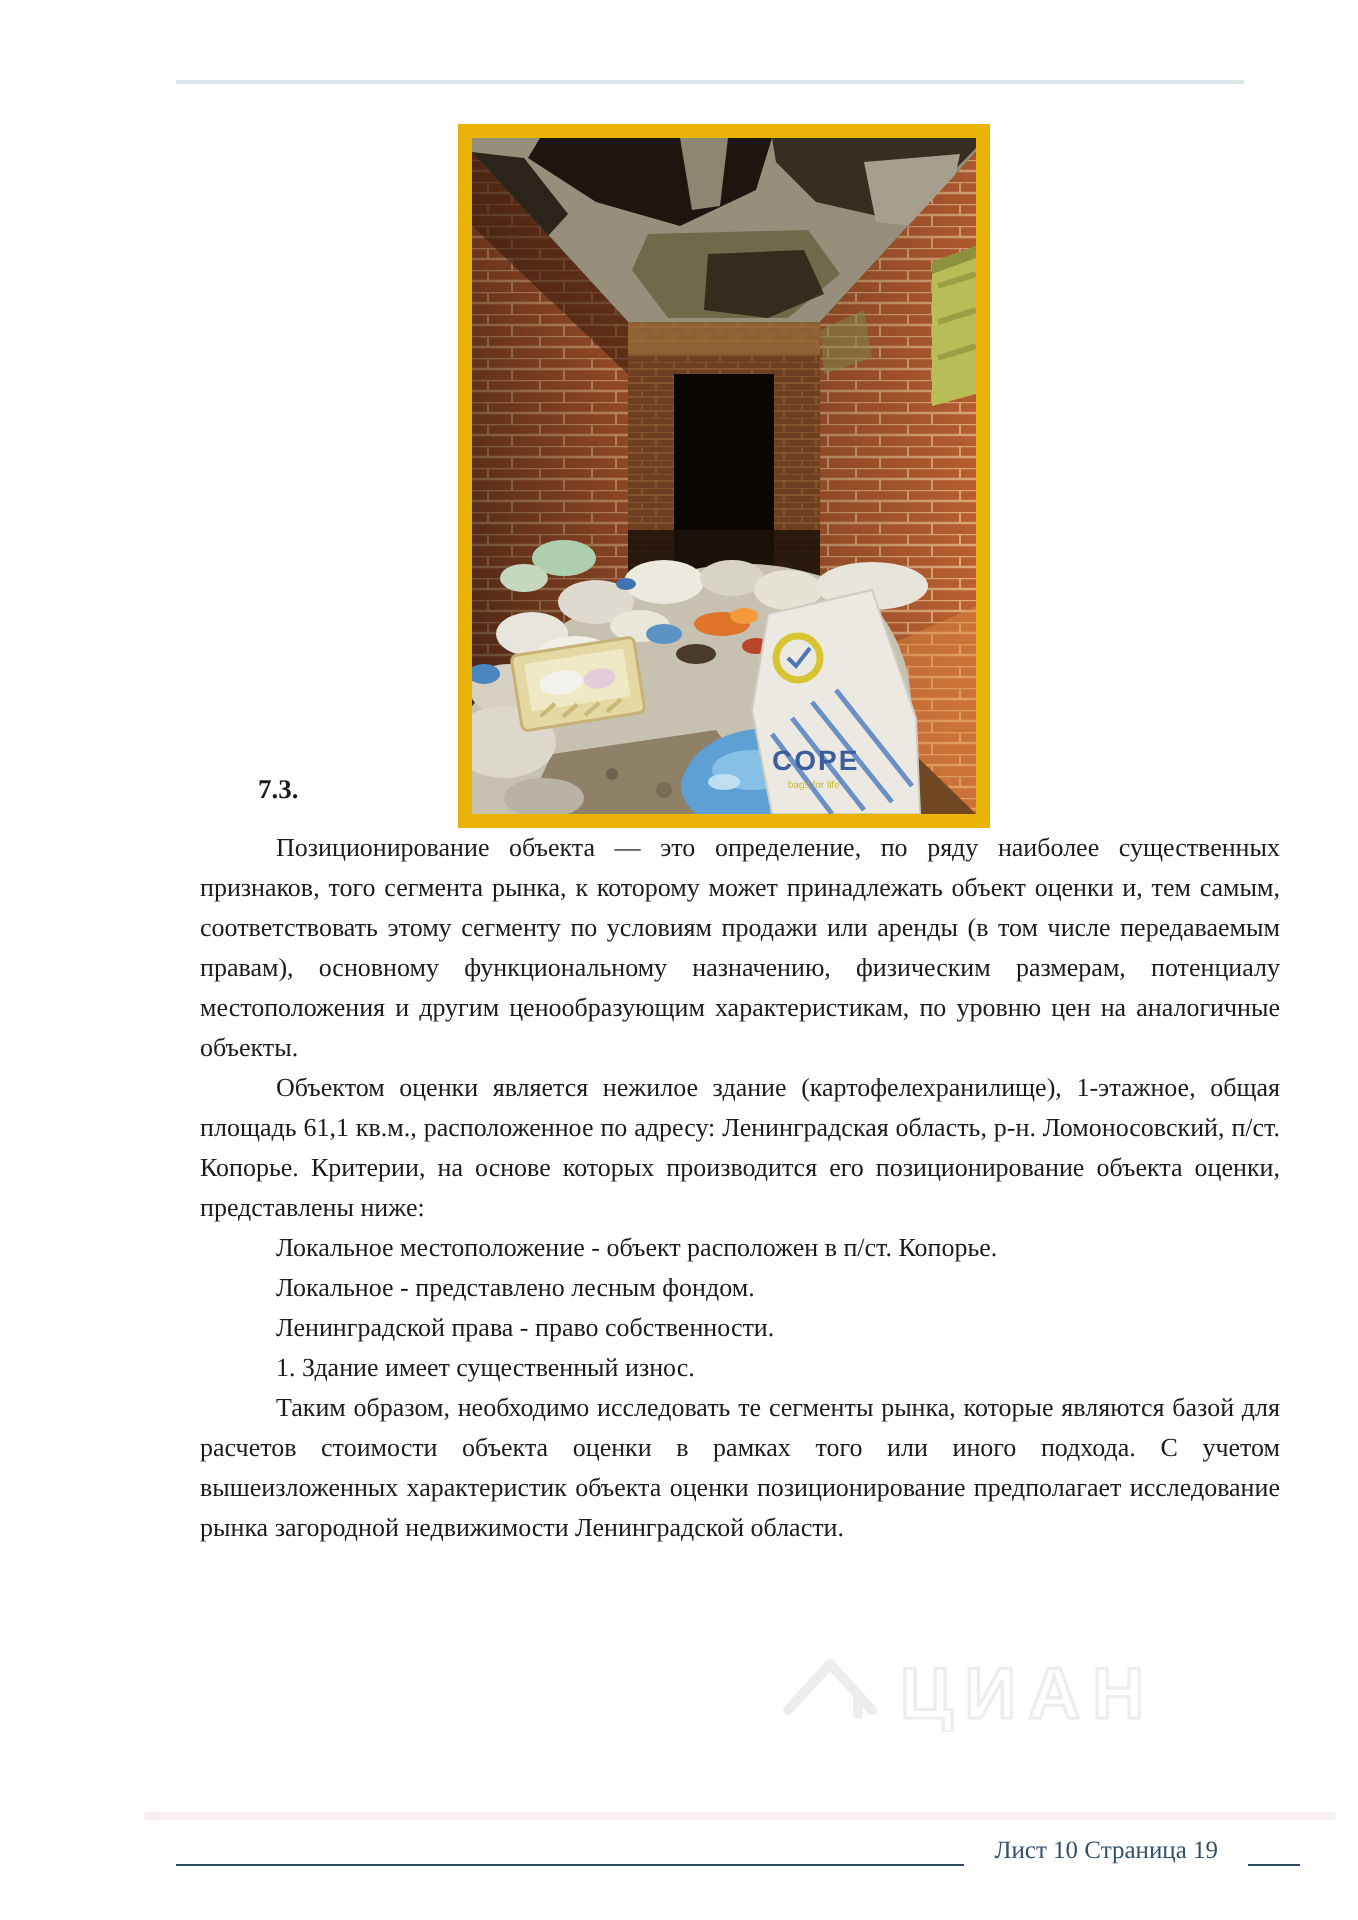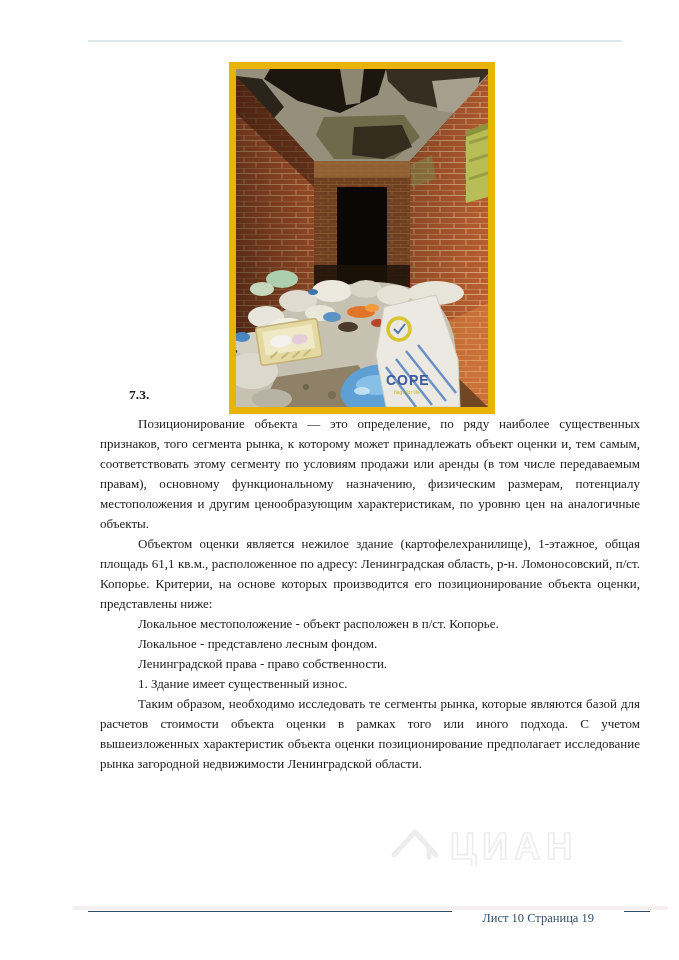--- a/index.html
+++ b/index.html
@@ -29,21 +29,21 @@
     margin:0; font-size:13px; line-height:20px;
     text-align:justify; text-indent:38px;
   }
   .watermark { position:absolute; left:388px; top:822px; opacity:1; }
   .scan-artifact {
     position:absolute; left:72px; top:906px; width:596px; height:4px;
     background:#f5eff1; border-radius:2px;
   }
   .footer {
     position:absolute; left:88px; right:29px; top:911px; height:22px;
-    display:flex; align-items:flex-start; gap:30px;
+    display:flex; align-items:flex-end; gap:15px;
     color:#33506a; font-size:12.5px;
   }
   .footer-rule { height:1px; background:#2e4a63; }
   .footer-rule.long { flex:1; }
   .footer-rule.short { width:26px; }
   .footer-label { white-space:nowrap; }
 </style>
 </head>
 <body>
 

